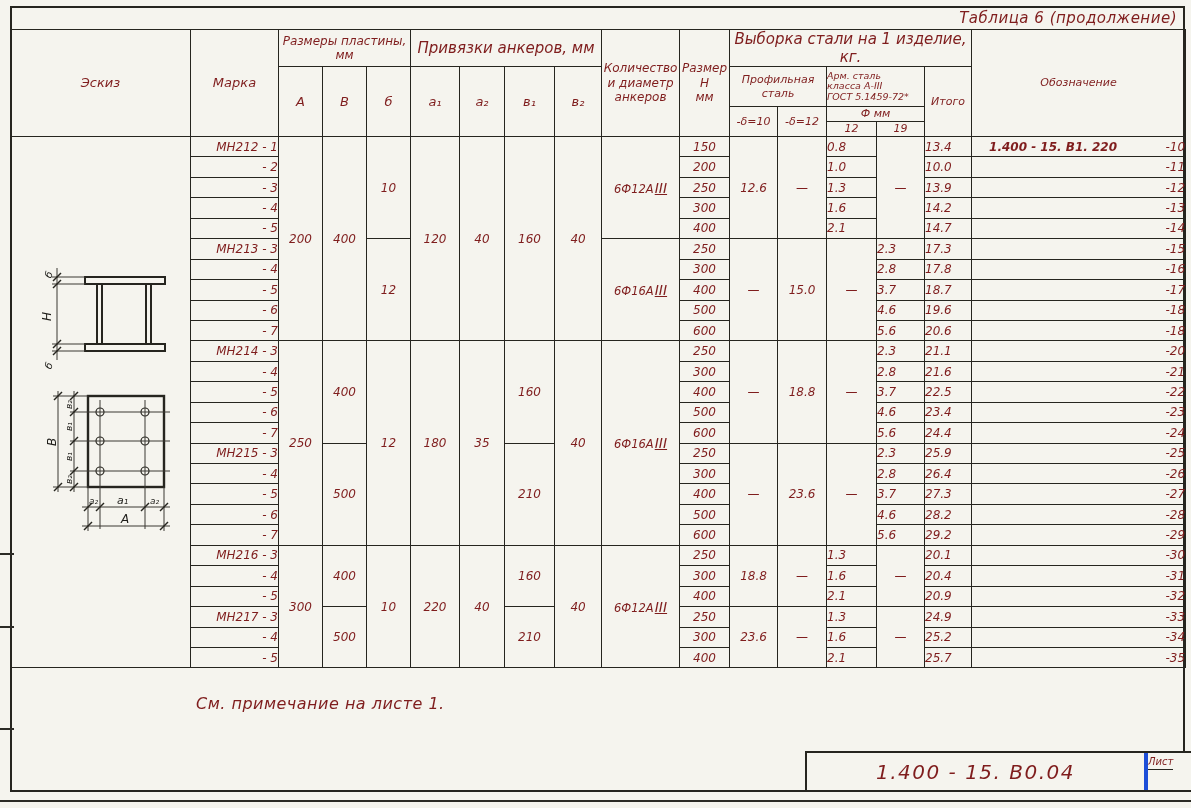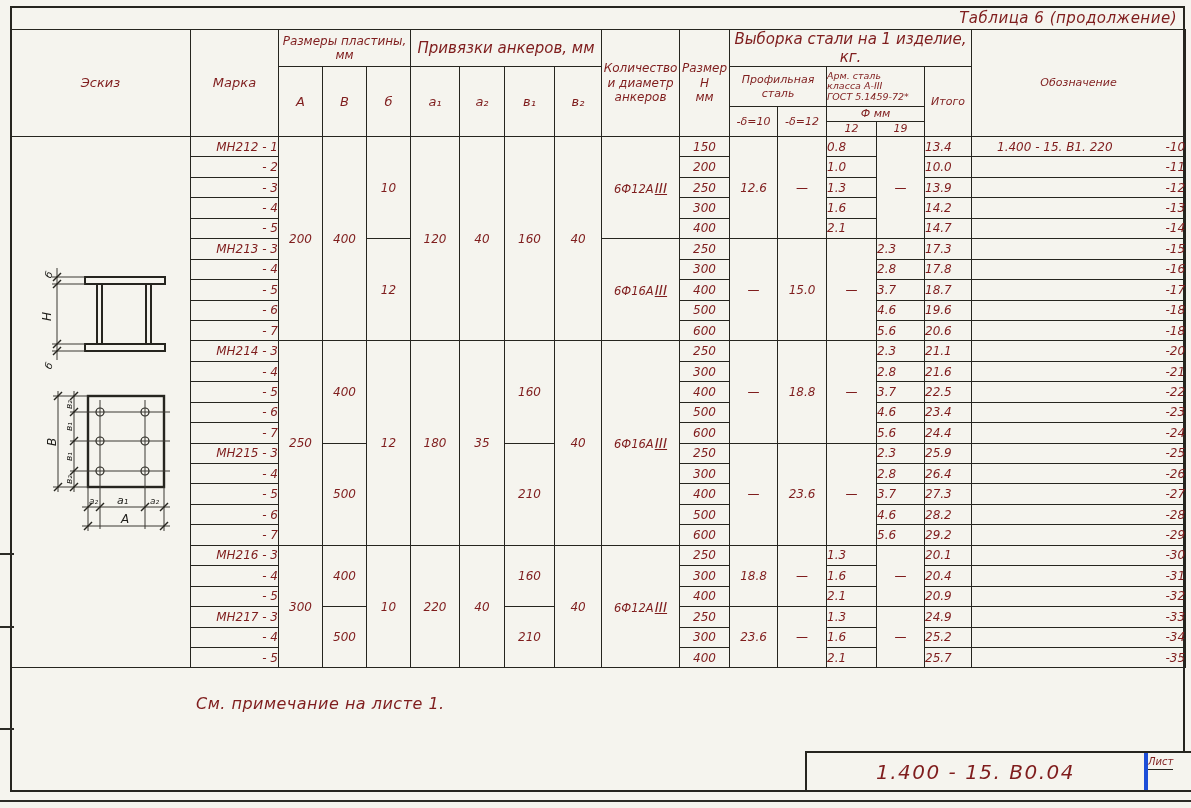--- a/index.html
+++ b/index.html
@@ -26,21 +26,21 @@
   tbody tr{height:20.45px;}
   tbody td{font-size:12px;text-align:center;vertical-align:middle;white-space:nowrap;}
   td.eskiz-cell{vertical-align:top;}
   .c-marka{text-align:right;padding-right:13px;}
   .c-itogo{text-align:left;padding-left:5px;}
   .c-f12,.c-f16{text-align:left;padding-left:9px;}
   .c-f12.dash,.c-f16.dash{text-align:center;padding-left:0;}
   .c-anchors{font-size:11.5px;}
   .grade{font-size:14px;text-decoration:underline;margin-left:1px;}
   .c-oboz{text-align:right;padding-right:30px;}
-  .oboz-main{float:left;margin-left:25px;}
+  .oboz-main{float:left;margin-left:17px;font-weight:bold;}
   .note{position:absolute;left:196px;top:694px;font-size:16px;letter-spacing:.5px;}
   .title-block{position:absolute;left:805px;top:751px;width:391px;height:41px;
                border:2px solid #26251f;box-sizing:border-box;display:flex;background:#f5f4ee;}
   .tb-number{flex:1;display:flex;align-items:center;justify-content:center;
              font-size:20px;letter-spacing:1.5px;}
   .tb-right{width:46px;border-left:4px solid #1d4ed8;display:flex;flex-direction:row;gap:44px;}
   .tb-sheet-label{height:16px;border-bottom:1.5px solid #26251f;font-size:10px;
                   display:flex;align-items:center;justify-content:center;}
   .tb-sheet-value{flex:1;display:flex;align-items:center;justify-content:center;
                   font-size:15px;font-weight:bold;}

